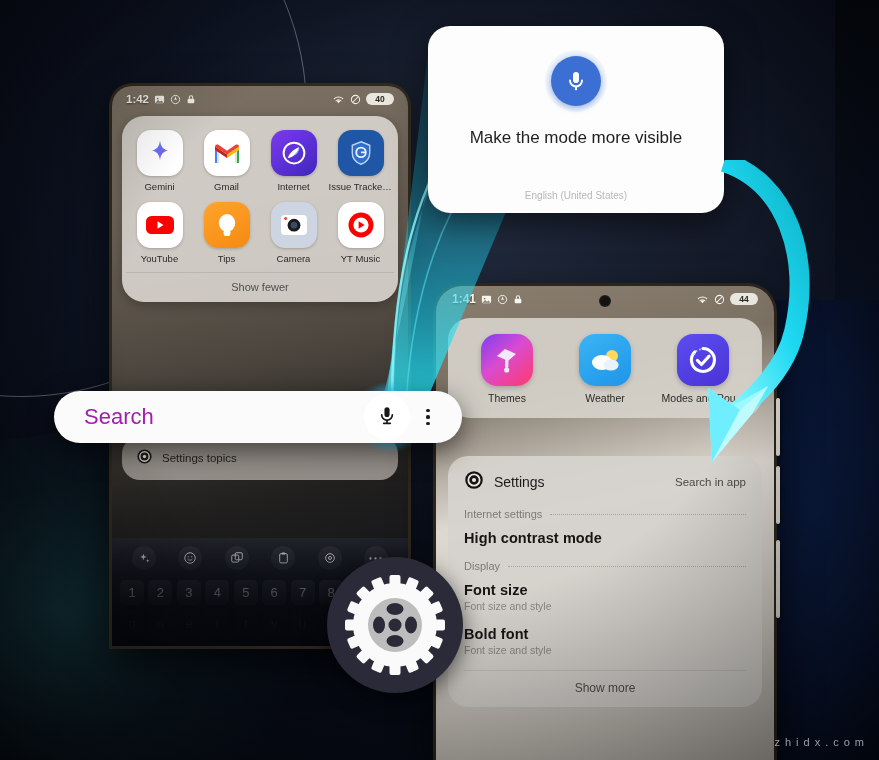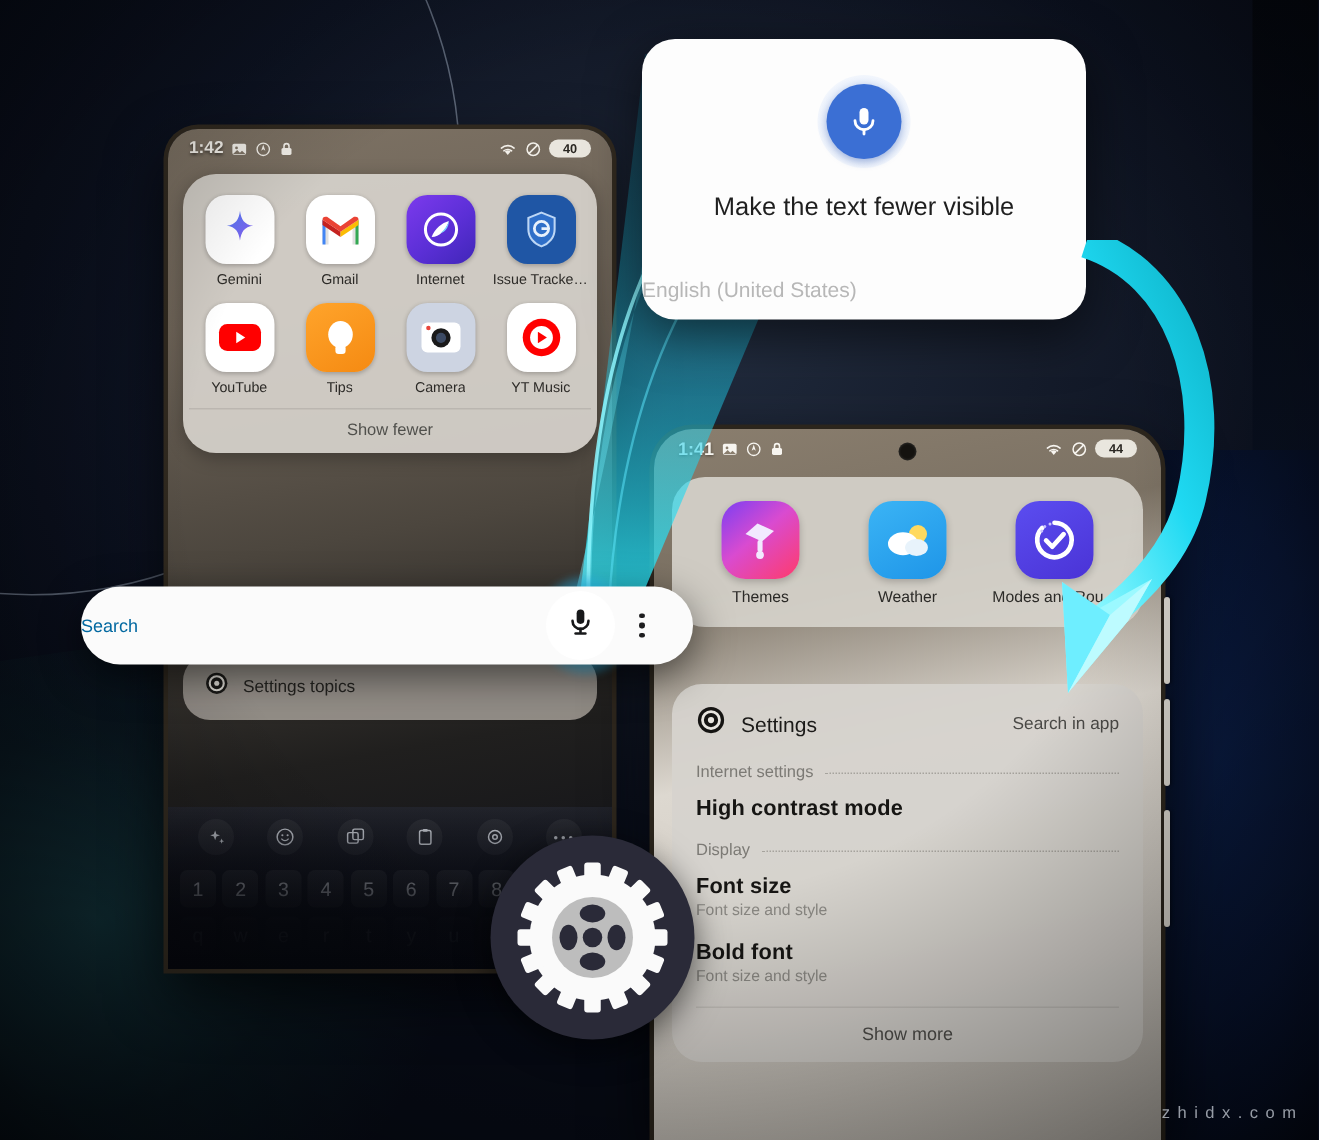--- a/index.html
+++ b/index.html
@@ -182,31 +182,31 @@
     box-shadow:0 10px 34px rgba(0,0,0,.55);
     display:flex;flex-direction:column;align-items:center;
     z-index:40;
   }
   .mic-big-wrap{margin-top:24px;width:62px;height:62px;border-radius:50%;
     background:radial-gradient(circle, rgba(66,133,244,.18) 40%, rgba(66,133,244,.06) 70%, rgba(66,133,244,0) 100%);
     display:flex;align-items:center;justify-content:center;}
   .mic-big{width:50px;height:50px;border-radius:50%;background:#3b6fd4;
     display:flex;align-items:center;justify-content:center;box-shadow:0 2px 6px rgba(40,80,170,.4);}
   .vp-text{margin-top:16px;font-size:17px;color:#1f1f1f;}
-  .vp-lang{position:absolute;bottom:12px;left:0;right:0;text-align:left;
-    font-size:14px;color:#b7b7b7;}
+  .vp-lang{position:absolute;bottom:12px;left:0;right:0;text-align:center;
+    font-size:10px;color:#b7b7b7;}
 
   
   #searchOverlay{
     position:absolute;left:54px;top:391px;width:408px;height:52px;
     background:#fbfbfb;border-radius:26px;
     box-shadow:0 8px 26px rgba(0,0,0,.55);
     display:flex;align-items:center;z-index:60;
   }
-  .search-ph{flex:1;font-size:12px;color:#0369a1;}
+  .search-ph{flex:1;padding-left:30px;font-size:22px;color:#a21caf;}
   .mic-btn{
     position:relative;width:46px;height:46px;border-radius:50%;
     background:#ffffff;display:flex;align-items:center;justify-content:center;
     margin-right:6px;flex:none;
   }
   .mic-glow{
     position:absolute;left:356px;top:383px;width:68px;height:68px;border-radius:50%;
     background:radial-gradient(circle, rgba(40,205,255,.95) 34%, rgba(40,195,255,.45) 58%, rgba(40,190,255,0) 75%);
     filter:blur(2px);z-index:55;
   }
@@ -639,21 +639,21 @@
   <div id="voicePopup">
     <div class="mic-big-wrap">
       <div class="mic-big">
         <svg width="24" height="24" viewBox="0 0 24 24">
           <rect x="9" y="3" width="6" height="11" rx="3" fill="#ffffff"></rect>
           <path d="M6 11.5a6 6 0 0012 0" fill="none" stroke="#ffffff" stroke-width="1.9" stroke-linecap="round"></path>
           <line x1="12" y1="17.6" x2="12" y2="20.4" stroke="#ffffff" stroke-width="1.9" stroke-linecap="round"></line>
         </svg>
       </div>
     </div>
-    <div class="vp-text">Make the text fewer visible</div>
+    <div class="vp-text">Make the mode more visible</div>
     <div class="vp-lang">English (United States)</div>
   </div>
 
   <svg id="arrow" viewBox="0 0 190 310">
     <defs>
       <linearGradient id="arrGrad" x1="0.75" y1="0" x2="0.1" y2="1">
         <stop offset="0%" stop-color="#10b9cf"></stop>
         <stop offset="45%" stop-color="#1fd9f2"></stop>
         <stop offset="100%" stop-color="#8df8ff"></stop>
       </linearGradient>

